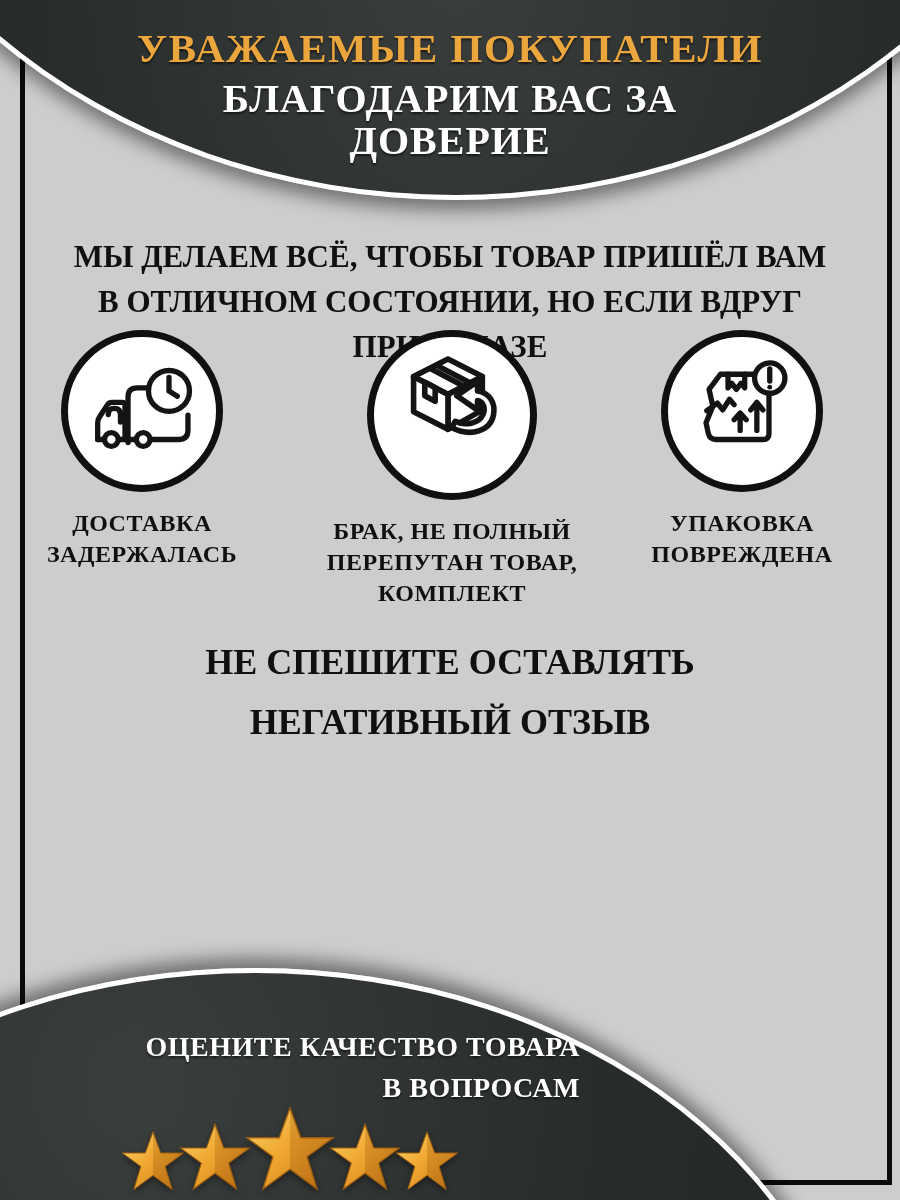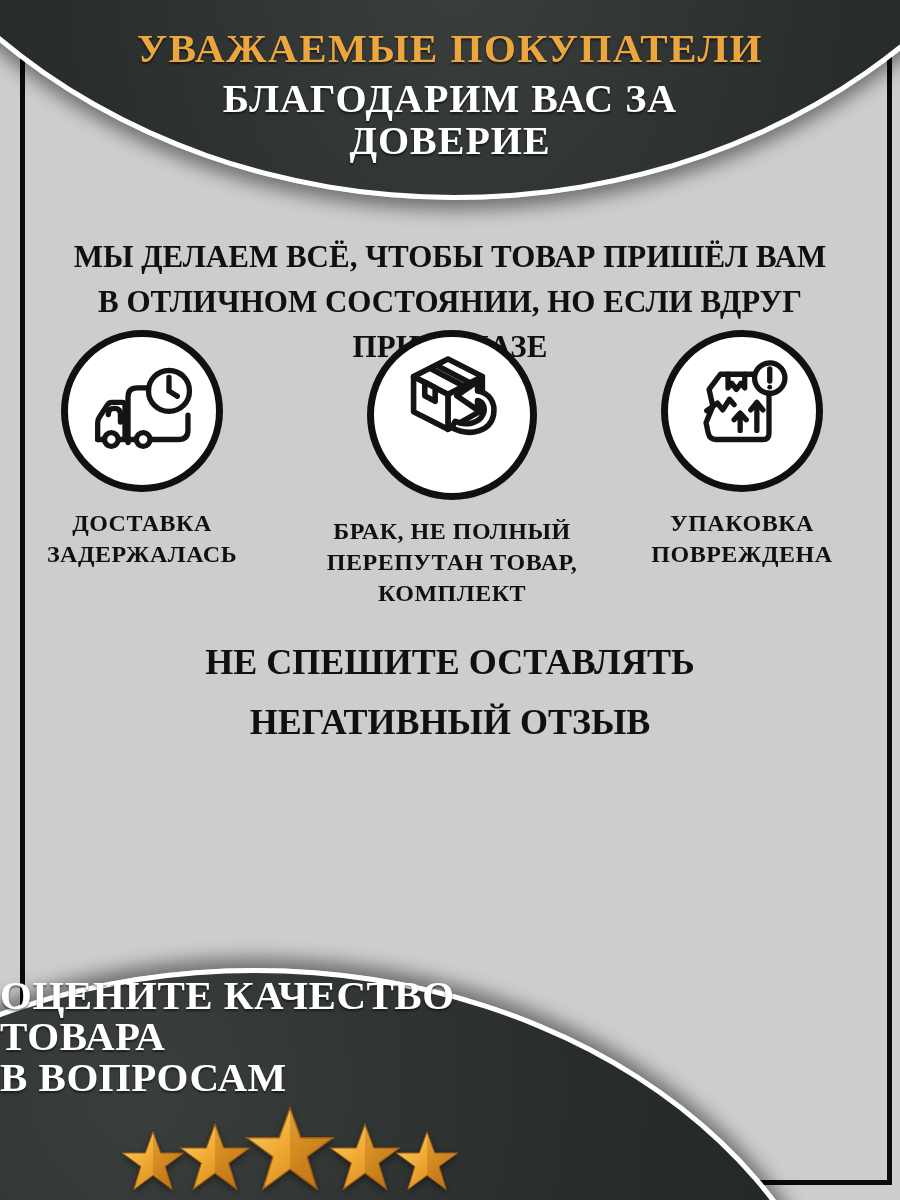--- a/index.html
+++ b/index.html
@@ -88,23 +88,23 @@
     color:var(--text,#101010);
   }
   .support{
     position:absolute;left:30px;right:30px;top:780px;
     text-align:center;
     font-size:31px;line-height:46px;
     color:var(--text,#101010);
   }
 
   .footer-text{
-    position:absolute;left:0;top:975px;width:580px;
-    text-align:left;
-    font-size:41px;line-height:41px;letter-spacing:0.5px;
+    position:absolute;left:0;top:1026px;width:580px;
+    text-align:right;
+    font-size:28px;line-height:41px;letter-spacing:0.5px;
     color:#ffffff;
     text-shadow:0 2px 2px rgba(0,0,0,0.5);
   }
   .stars{
     position:absolute;left:0;top:1106px;width:580px;
     display:flex;align-items:flex-end;justify-content:center;
   }
   .stars svg{margin:0 -3px;filter:drop-shadow(0 3px 3px rgba(0,0,0,0.4));}
   .star-s{width:64px;height:62px;}
   .star-m{width:72px;height:70px;}

